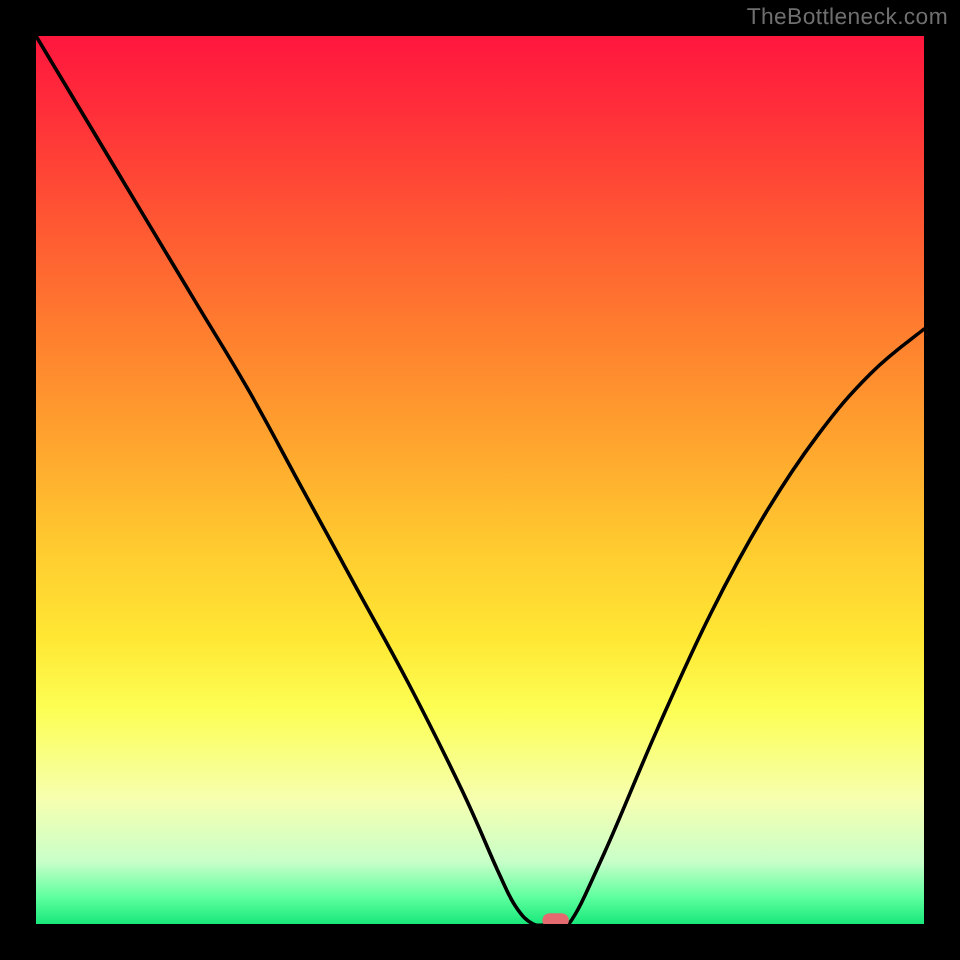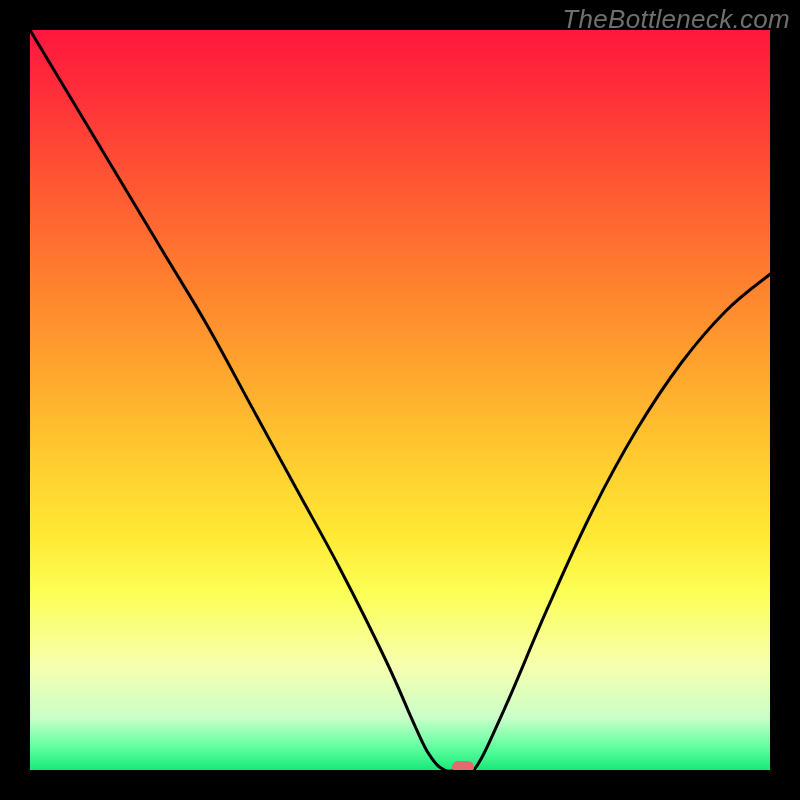--- a/index.html
+++ b/index.html
@@ -15,25 +15,24 @@
     position: relative;
     width: 800px;
     height: 800px;
     background: #000;
   }
   .watermark {
     position: absolute;
     top: 4px;
     right: 10px;
     color: #6f6f6f;
-    font-size: 26px;
+    font-size: 19px;
     font-weight: 500;
     letter-spacing: 0.3px;
     z-index: 5;
-    font-style: italic;
   }
   .plot-area {
     position: absolute;
     left: 30px;
     top: 30px;
     width: 740px;
     height: 740px;
     overflow: hidden;
   }
   .gradient {

